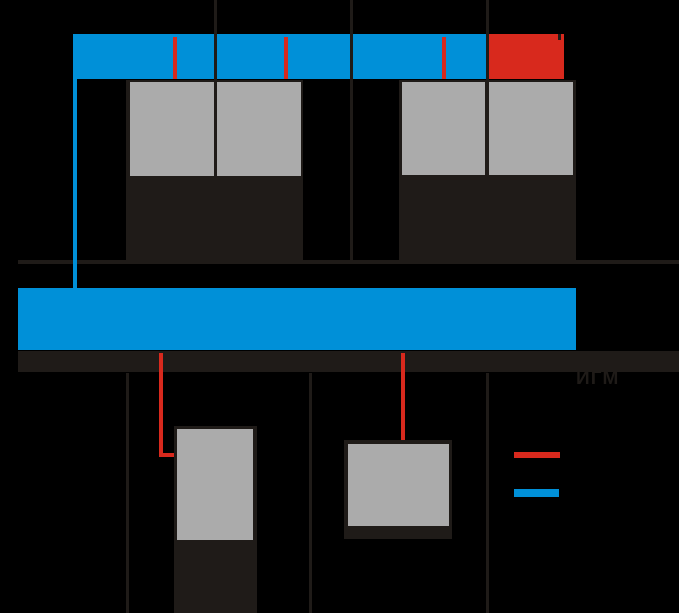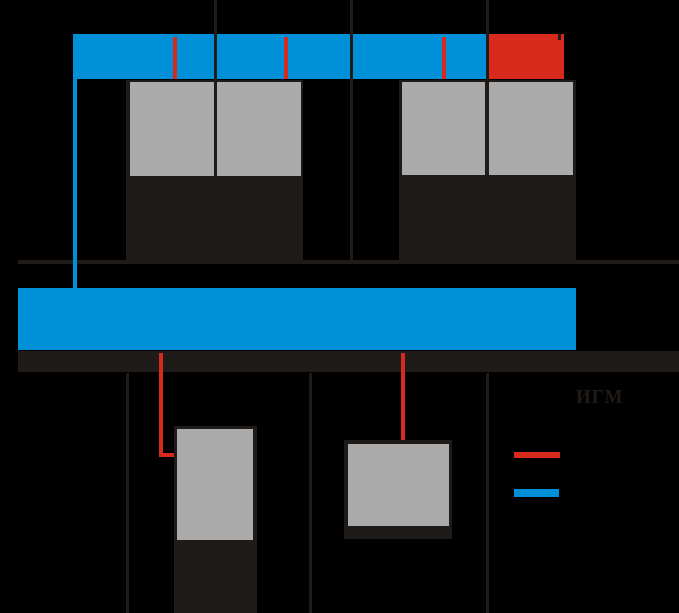--- a/index.html
+++ b/index.html
@@ -9,27 +9,26 @@
   }
   #canvas {
     position: relative;
     overflow: hidden;
     font-family: "Liberation Sans", sans-serif;
   }
   .shape {
     position: absolute;
   }
   .shape-text {
-    font-family: Liberation Serif, serif;
+    font-family: Liberation Sans, sans-serif;
     font-weight: bold;
     font-size: 19px;
     letter-spacing: 1px;
     line-height: 1;
     white-space: nowrap;
-    margin-top: 19px;
   }
 </style>
 </head>
 <body>
 
 <div id="canvas" style="width: 679px; height: 613px; background: rgb(0, 0, 0);">
     <div class="shape" style="left: 73px; top: 34px; width: 414px; height: 45px; background: rgb(0, 144, 216);"></div>
     <div class="shape" style="left: 489px; top: 34px; width: 75px; height: 45px; background: rgb(216, 41, 29);"></div>
     <div class="shape" style="left: 173px; top: 37px; width: 4px; height: 42px; background: rgb(216, 41, 29);"></div>
     <div class="shape" style="left: 284px; top: 37px; width: 4px; height: 42px; background: rgb(216, 41, 29);"></div>

